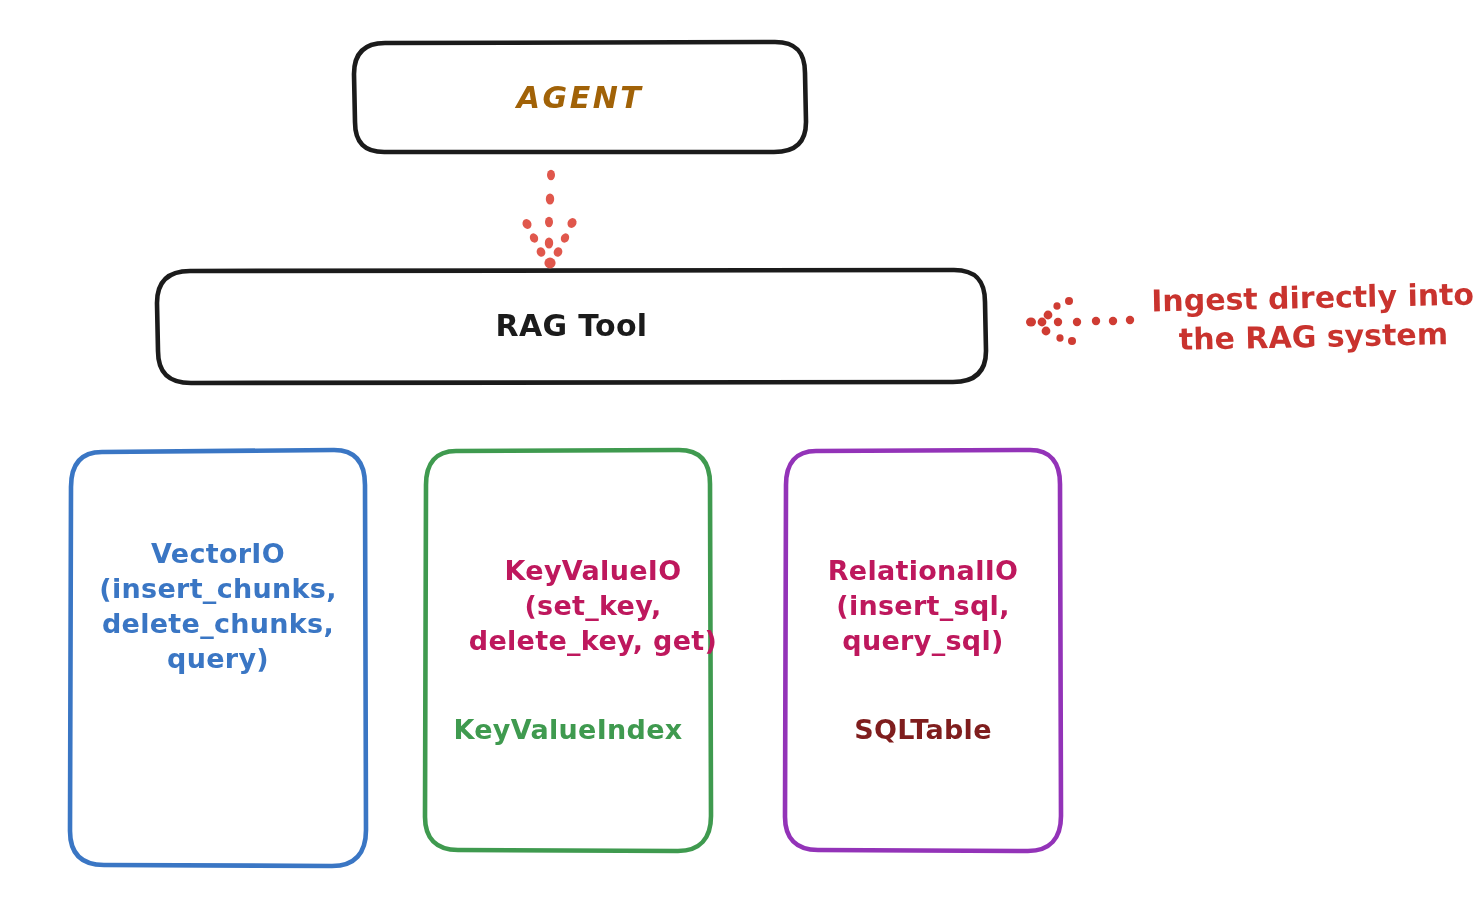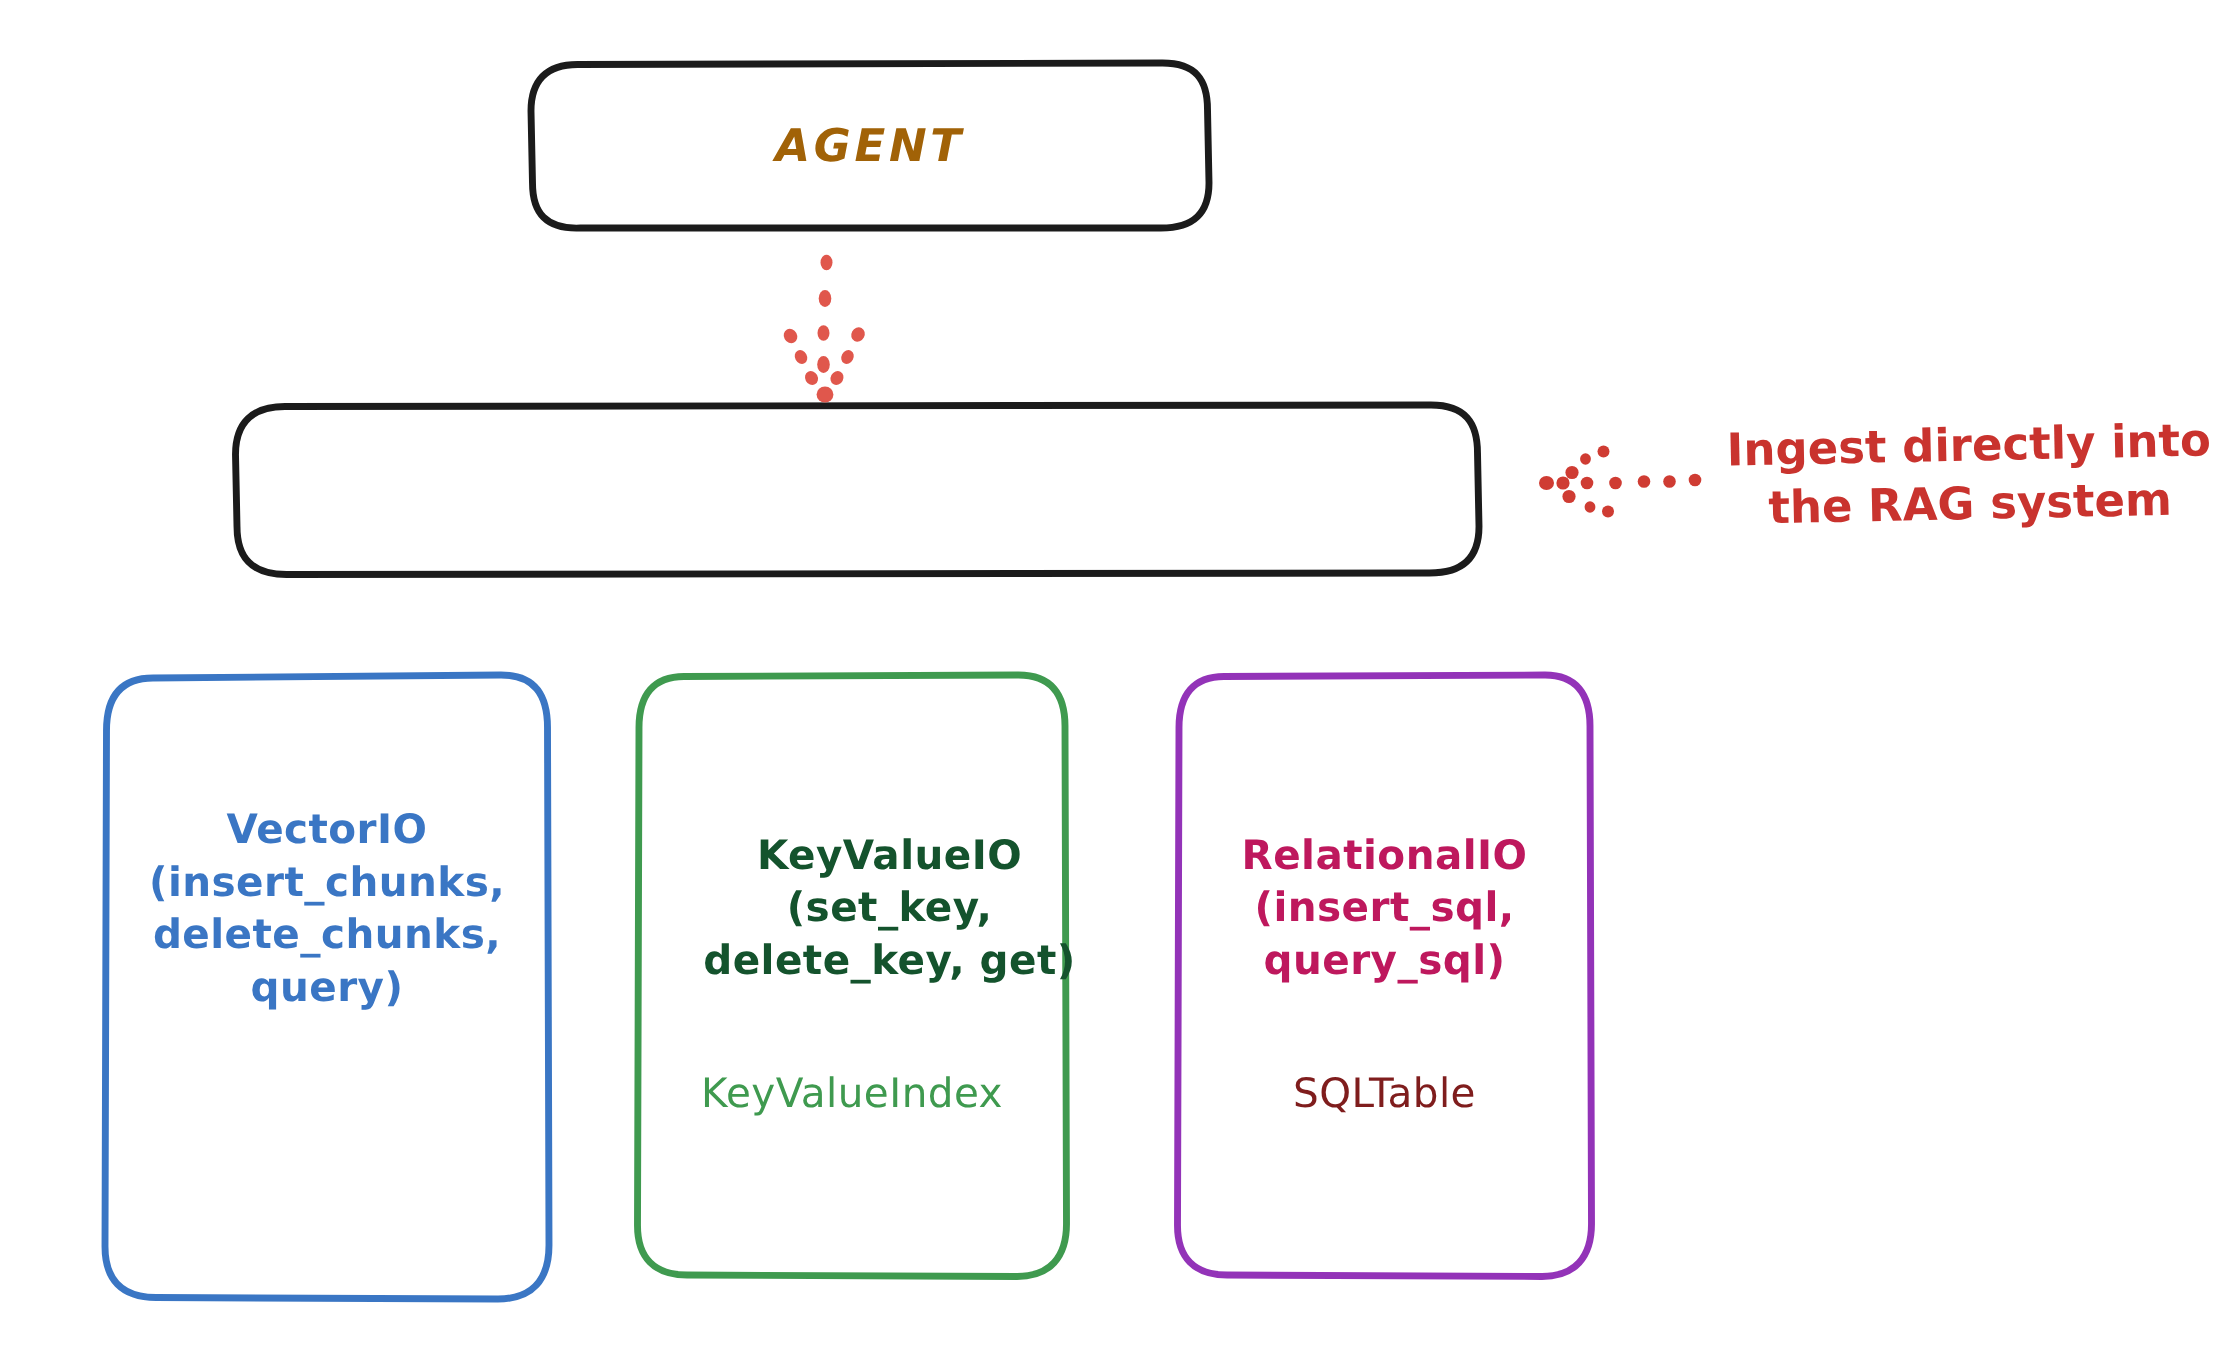--- a/index.html
+++ b/index.html
@@ -56,40 +56,40 @@
     font-weight: 600;
     color: #1b1b1b;
   }
   
   .col-api {
     font-size: 27px;
     font-weight: 600;
   }
   .col-index {
     font-size: 27px;
-    font-weight: 400;
+    font-weight: 700;
   }
   #vector-api-label {
     left: 70px;
     top: 536px;
     width: 296px;
     color: #3a76c4;
     text-align: center;
   }
   #vector-index-label {
     left: 70px;
     top: 742px;
     width: 296px;
     color: #3a76c4;
   }
   #kv-api-label {
     left: 425px;
     top: 553px;
     width: 336px;
-    color: #14532d;
+    color: #be185d;
   }
   #kv-index-label {
     left: 425px;
     top: 712px;
     width: 286px;
     color: #3f9a4f;
   }
   #rel-api-label {
     left: 785px;
     top: 553px;
@@ -212,20 +212,21 @@
                C 1061 838 1050 851 1028 851
                L 818 850
                C 796 850 785 838 785 817
                L 786 485
                C 786 463 796 451 816 451 Z" fill="#ffffff" stroke="#9333b8" stroke-width="4.6" stroke-linecap="round" stroke-linejoin="round"></path>
     </g>
   </svg>
 
   <div class="node-label" id="agent-box-label">AGENT</div>
 
+  <div class="node-label" id="rag-tool-label">RAG Tool</div>
 
   <div class="node-label col-api" id="vector-api-label">VectorIO
 (insert_chunks,
 delete_chunks,
 query)</div>
 
   <div class="node-label col-api" id="kv-api-label">KeyValueIO
 (set_key,
 delete_key, get)</div>
   <div class="node-label col-index" id="kv-index-label">KeyValueIndex</div>

